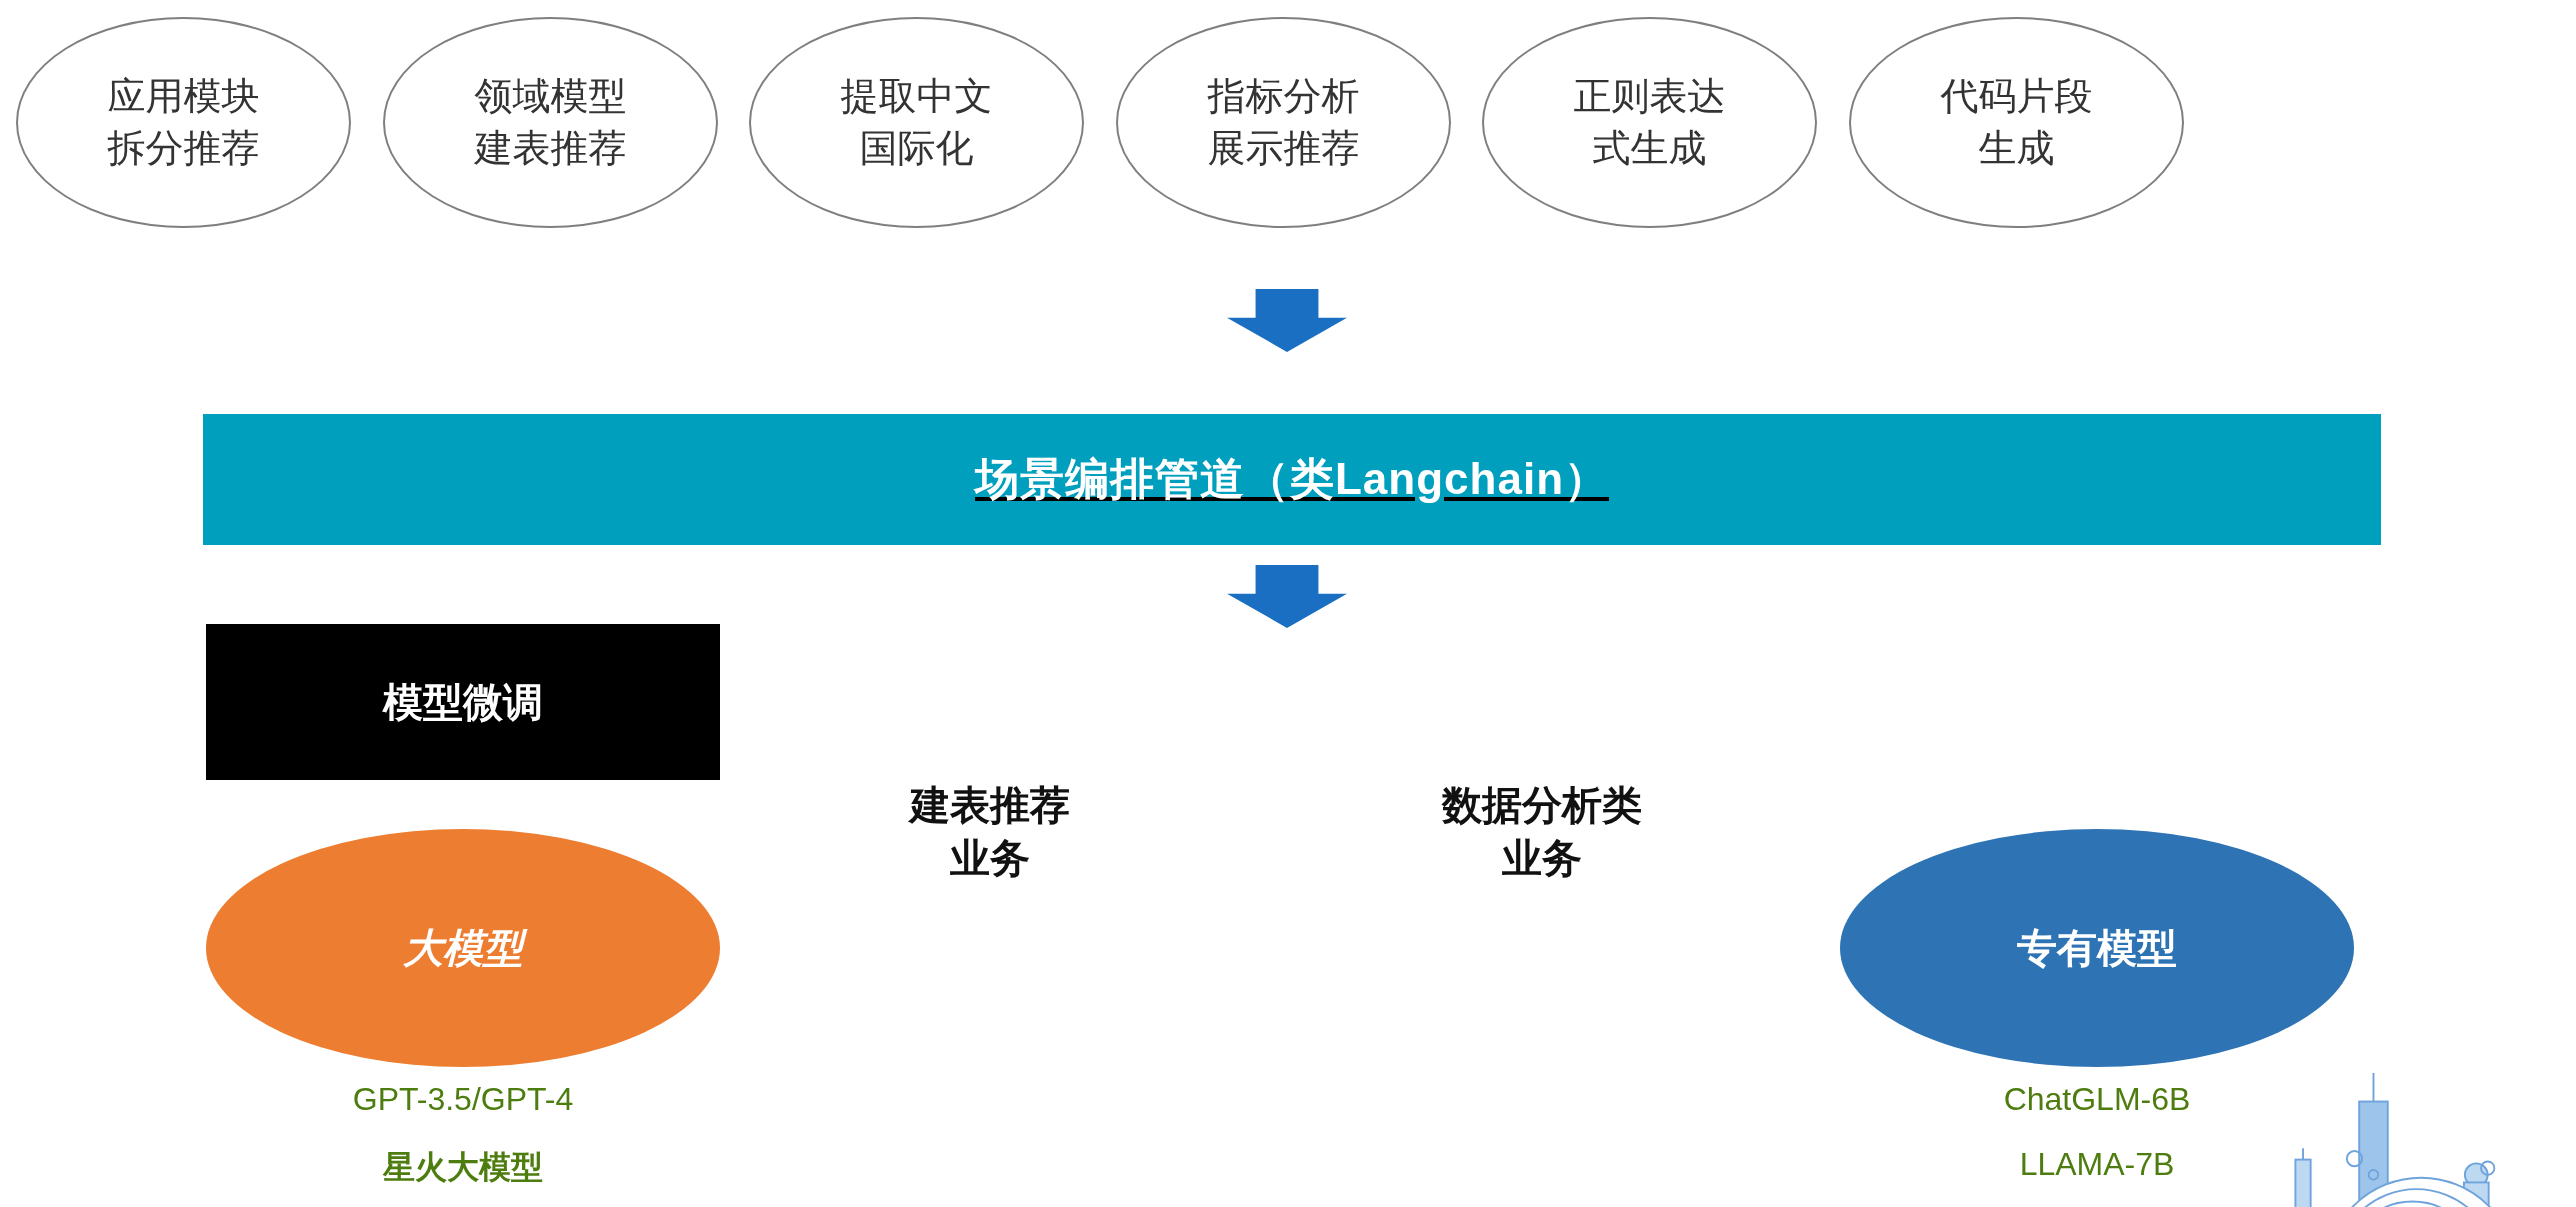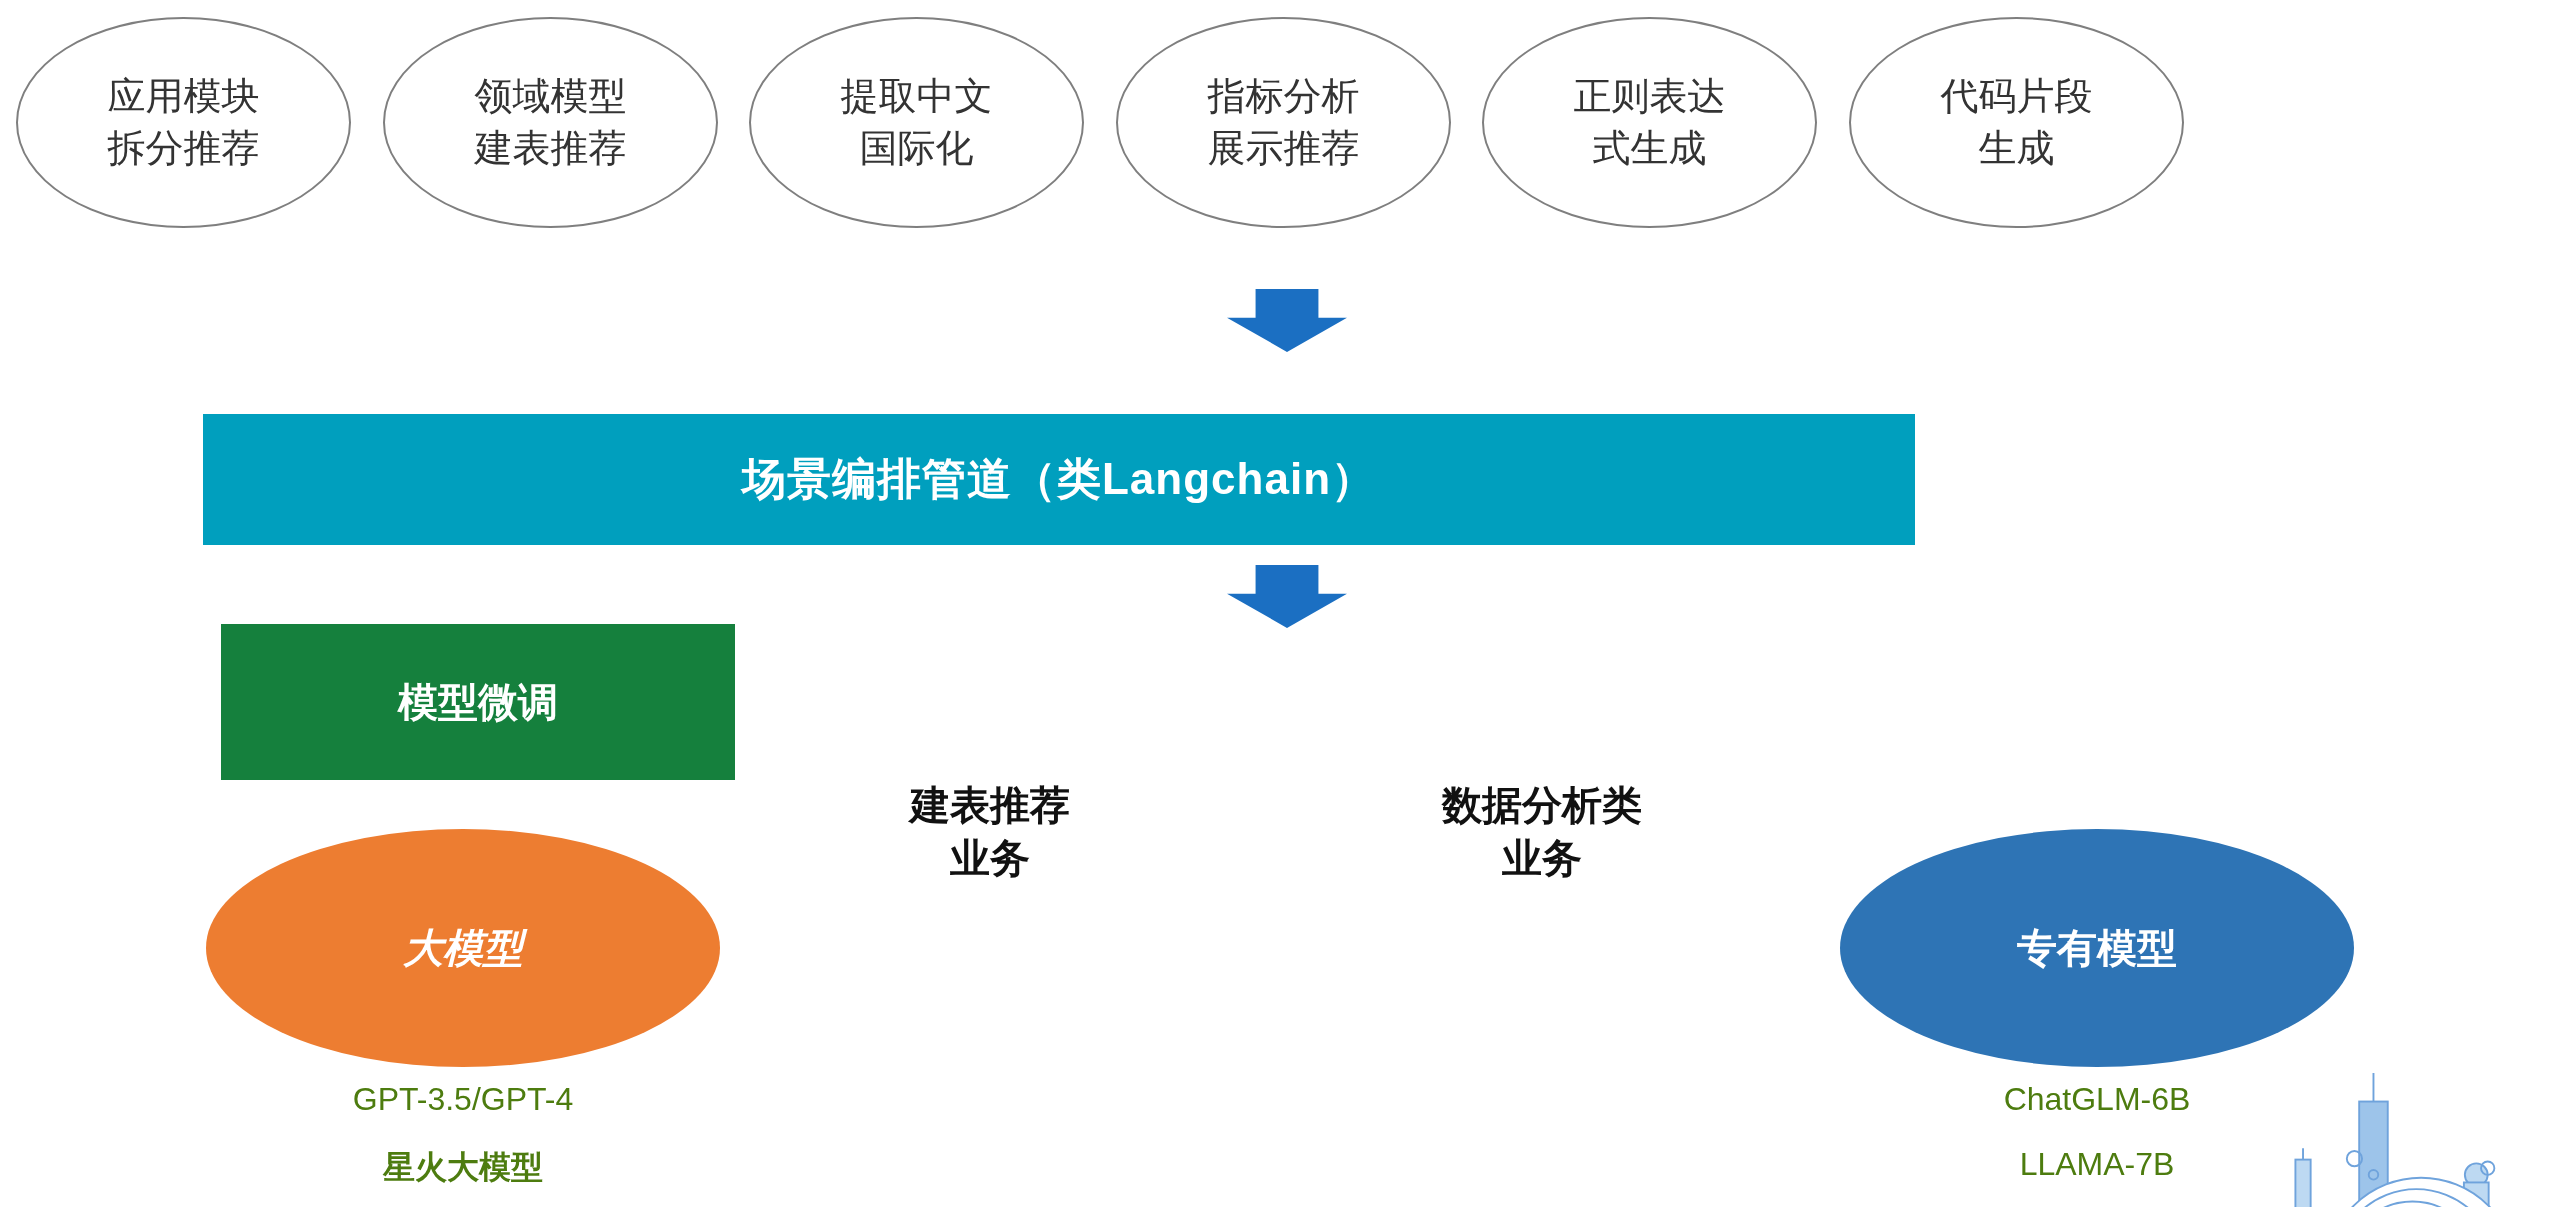--- a/index.html
+++ b/index.html
@@ -13,22 +13,22 @@
     position:absolute;top:17px;width:335px;height:211px;
     border:2.9px solid #7F7F7F;border-radius:50%;
     display:flex;align-items:center;justify-content:center;text-align:center;
     background:#fff;box-sizing:border-box;
   }
   .top-ellipse .lbl{font-size:38px;line-height:1.35;color:#333;font-weight:500;}
   
   .arrow{position:absolute;width:120px;height:63px;}
   
   .bar{
-    position:absolute;left:203px;top:414px;width:1712px;height:131px;
-    display:flex;align-items:center;justify-content:center;
+    position:absolute;left:203px;top:414px;width:2178px;height:131px;
+    display:flex;align-items:center;justify-content:center;text-decoration:underline;
   }
   .bar .lbl{font-size:44px;font-weight:bold;color:#fff;letter-spacing:1px;}
   
   .stage-rect{
     position:absolute;top:624px;width:514px;height:156px;
     display:flex;align-items:center;justify-content:center;
   }
   .stage-rect .lbl{font-size:40px;font-weight:bold;color:#fff;}
   
   .model-ellipse{
@@ -78,21 +78,21 @@
   </svg>
 
   <div class="bar" style="background-color: rgb(0, 159, 190);">
     <div class="lbl">场景编排管道（类Langchain）</div>
   </div>
 
   <svg class="arrow" style="left:1227px;top:565px" viewBox="0 0 126 66">
     <polygon points="30,0 96,0 96,30 126,30 63,66 0,30 30,30" fill="#1B6FC2"></polygon>
   </svg>
 
-  <div class="stage-rect" style="left: 206px; background-color: #15803d; margin-left: 15px;">
+  <div class="stage-rect" style="left: 206px; background-color: #000000;">
     <div class="lbl">模型微调</div>
   </div>
   <div class="model-ellipse" style="left: 206px; background-color: rgb(237, 125, 49); font-style: italic;">
     <div class="lbl">大模型</div>
   </div>
   <div class="model-name" style="left:225px;top:1081px">GPT-3.5/GPT-4</div>
   <div class="model-name cn" style="left:225px;top:1146px">星火大模型</div>
 
   <div class="mid-label" style="left:752px">
     <span>建表推荐</span><br><span>业务</span>

